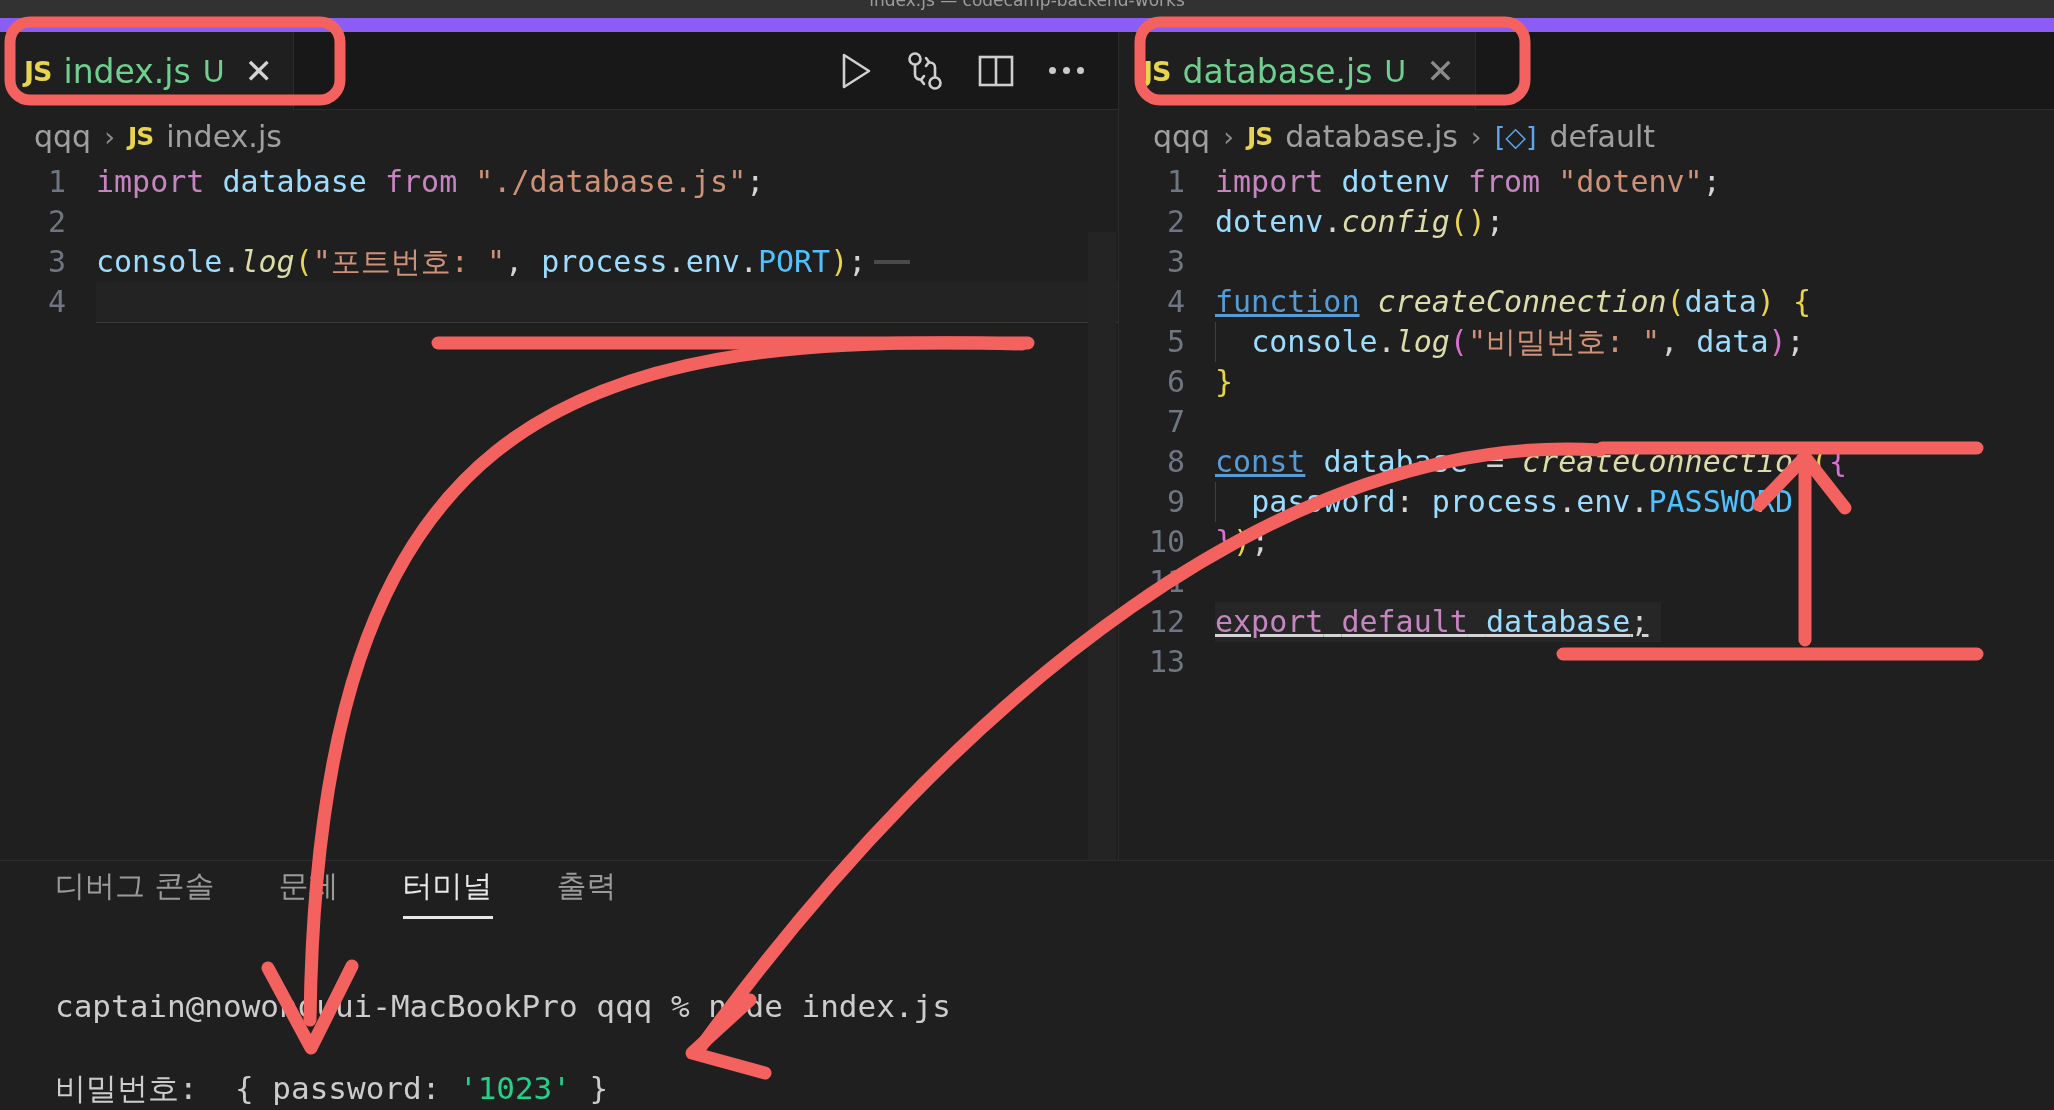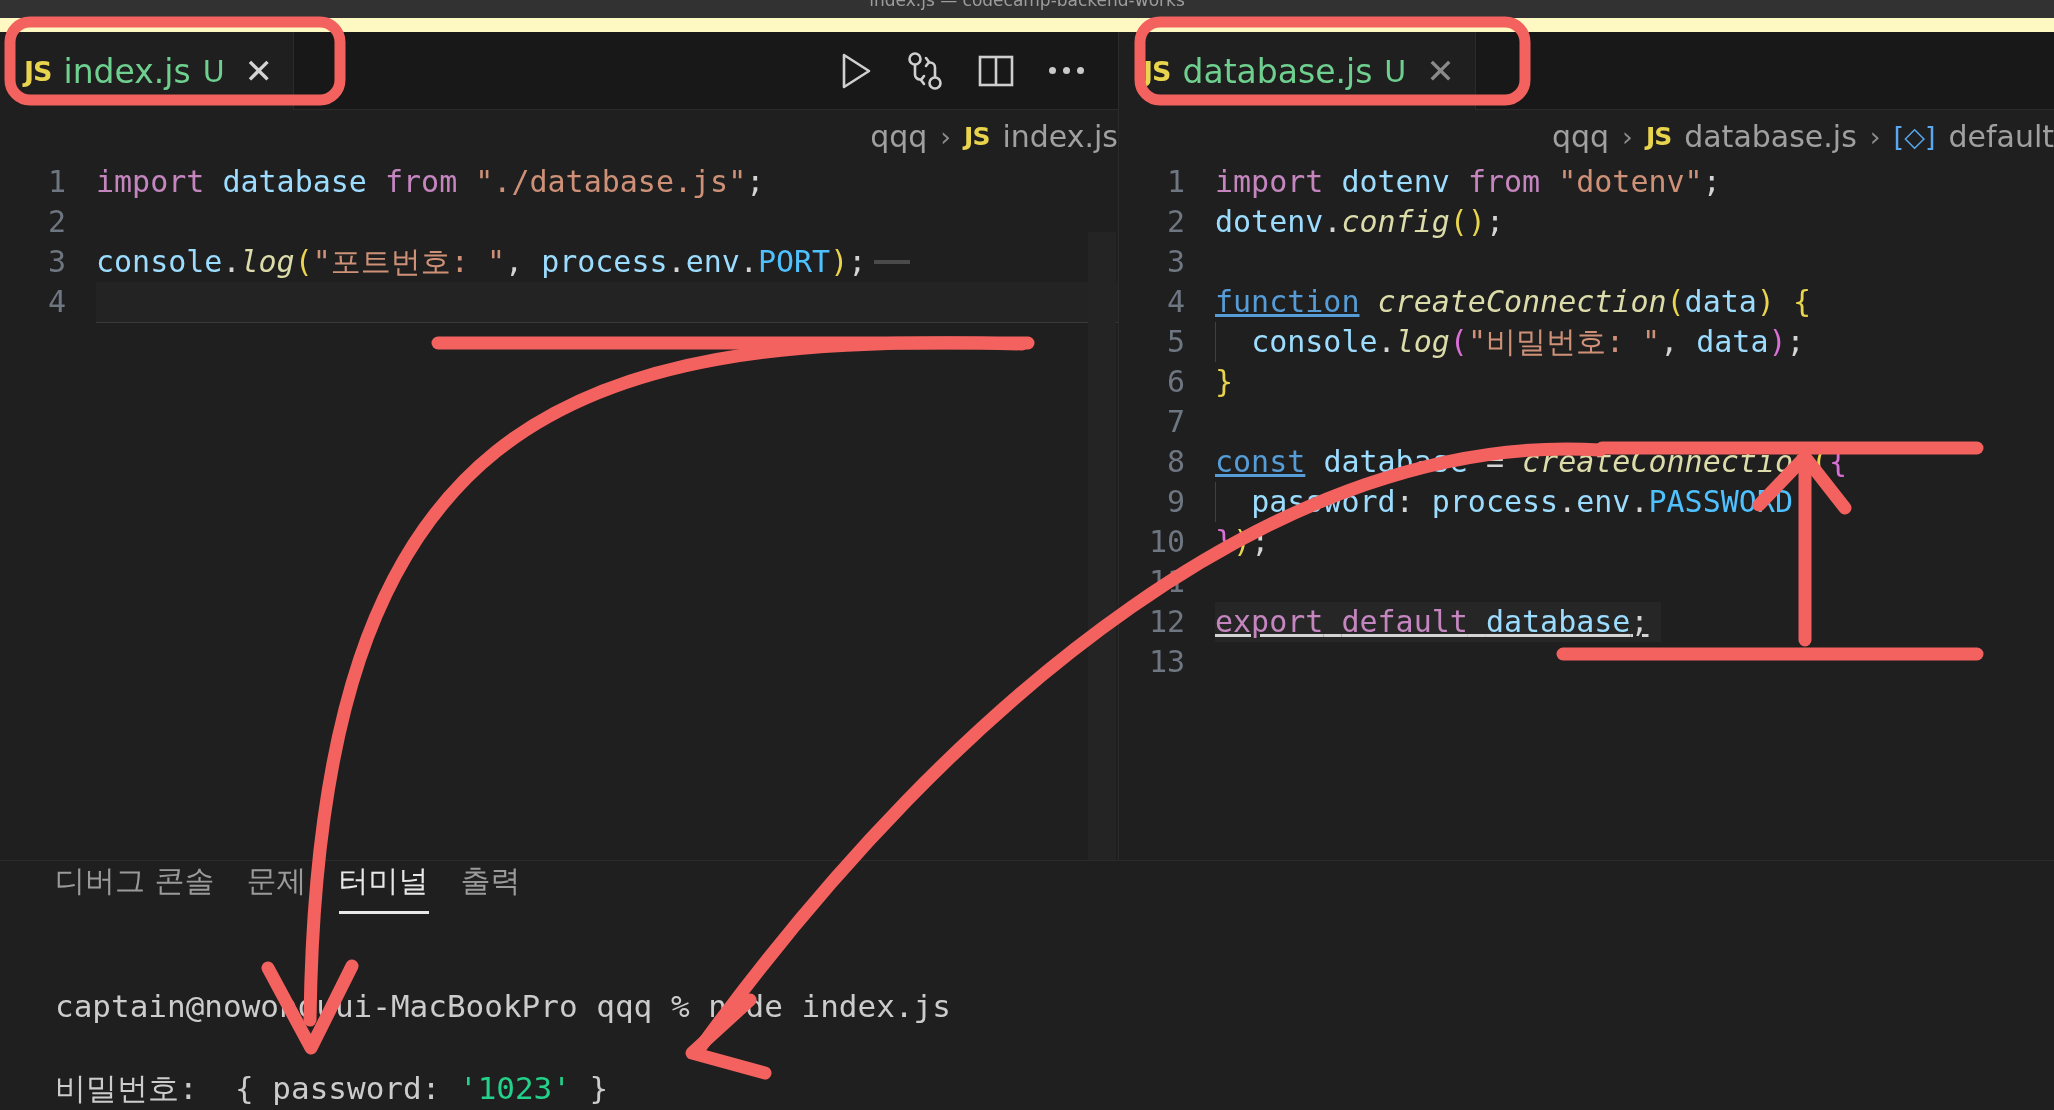--- a/index.html
+++ b/index.html
@@ -2,21 +2,21 @@
 <html><head>
 <meta charset="utf-8">
 <style>
   * { margin:0; padding:0; box-sizing:border-box; }
   html, body {
     width:2054px; height:1110px;
     background:#1e1e1e;
     font-family:"DejaVu Sans", sans-serif;
     overflow:hidden;
   }
-  #root { position:relative; width:2054px; height:1110px; background:#fef9c3; }
+  #root { position:relative; width:2054px; height:1110px; background:#8b5cf6; }
 
   
   .titlebar {
     position:absolute; left:0; top:0; width:2054px; height:18px;
     background:#323233; color:#9d9d9d;
     font-size:17px; line-height:18px; text-align:center;
     overflow:hidden; white-space:nowrap;
   }
   .titlebar span { position:relative; top:-9px; }
 
@@ -52,21 +52,21 @@
     padding:0 34px; background:#181818;
   }
   .toolbar svg { display:block; }
   .dots { display:flex; gap:7px; align-items:center; }
   .dots i { width:7px; height:7px; border-radius:50%; background:#c9c9c9; display:block; }
 
   
   .breadcrumb {
     display:flex; align-items:center; gap:13px;
     height:52px; padding-left:34px;
-    color:#a0a0a0; font-size:30px; white-space:nowrap;justify-content:flex-end;
+    color:#a0a0a0; font-size:30px; white-space:nowrap;
   }
   .breadcrumb .sep { color:#8c8c8c; font-size:27px; }
   .breadcrumb .jsbadge { color:#e8d44d; font-weight:bold; font-size:25px; letter-spacing:-1px; }
   .breadcrumb .sym { color:#5aa7ef; font-size:27px; }
 
   
   .code {
     font-family:"DejaVu Sans Mono", monospace;
     font-size:30px; line-height:40px;
     white-space:pre; color:#d4d4d4;
@@ -100,21 +100,21 @@
   }
   .mini-mark { position:absolute; right:208px; top:228px; width:36px; height:4px; background:#4a4a4a; }
   .mini-col  { position:absolute; left:1088px; top:200px; width:28px; height:640px; background:#242424; }
 
   
   .panel {
     position:absolute; left:0; top:860px; width:2054px; height:250px;
     background:#1f1f1f; border-top:1px solid #2b2b2b;
   }
   .paneltabs {
-    display:flex; align-items:flex-start; gap:32px;
+    display:flex; align-items:center; gap:64px;
     height:62px; padding:0 55px;
   }
   .ptab {
     color:#9a9a9a; font-size:30px; padding-bottom:12px;
     position:relative; white-space:nowrap;
   }
   .ptab.active { color:#e8e8e8; }
   .ptab.active::after {
     content:""; position:absolute; left:0; right:0; bottom:0;
     height:3px; background:#e8e8e8;

